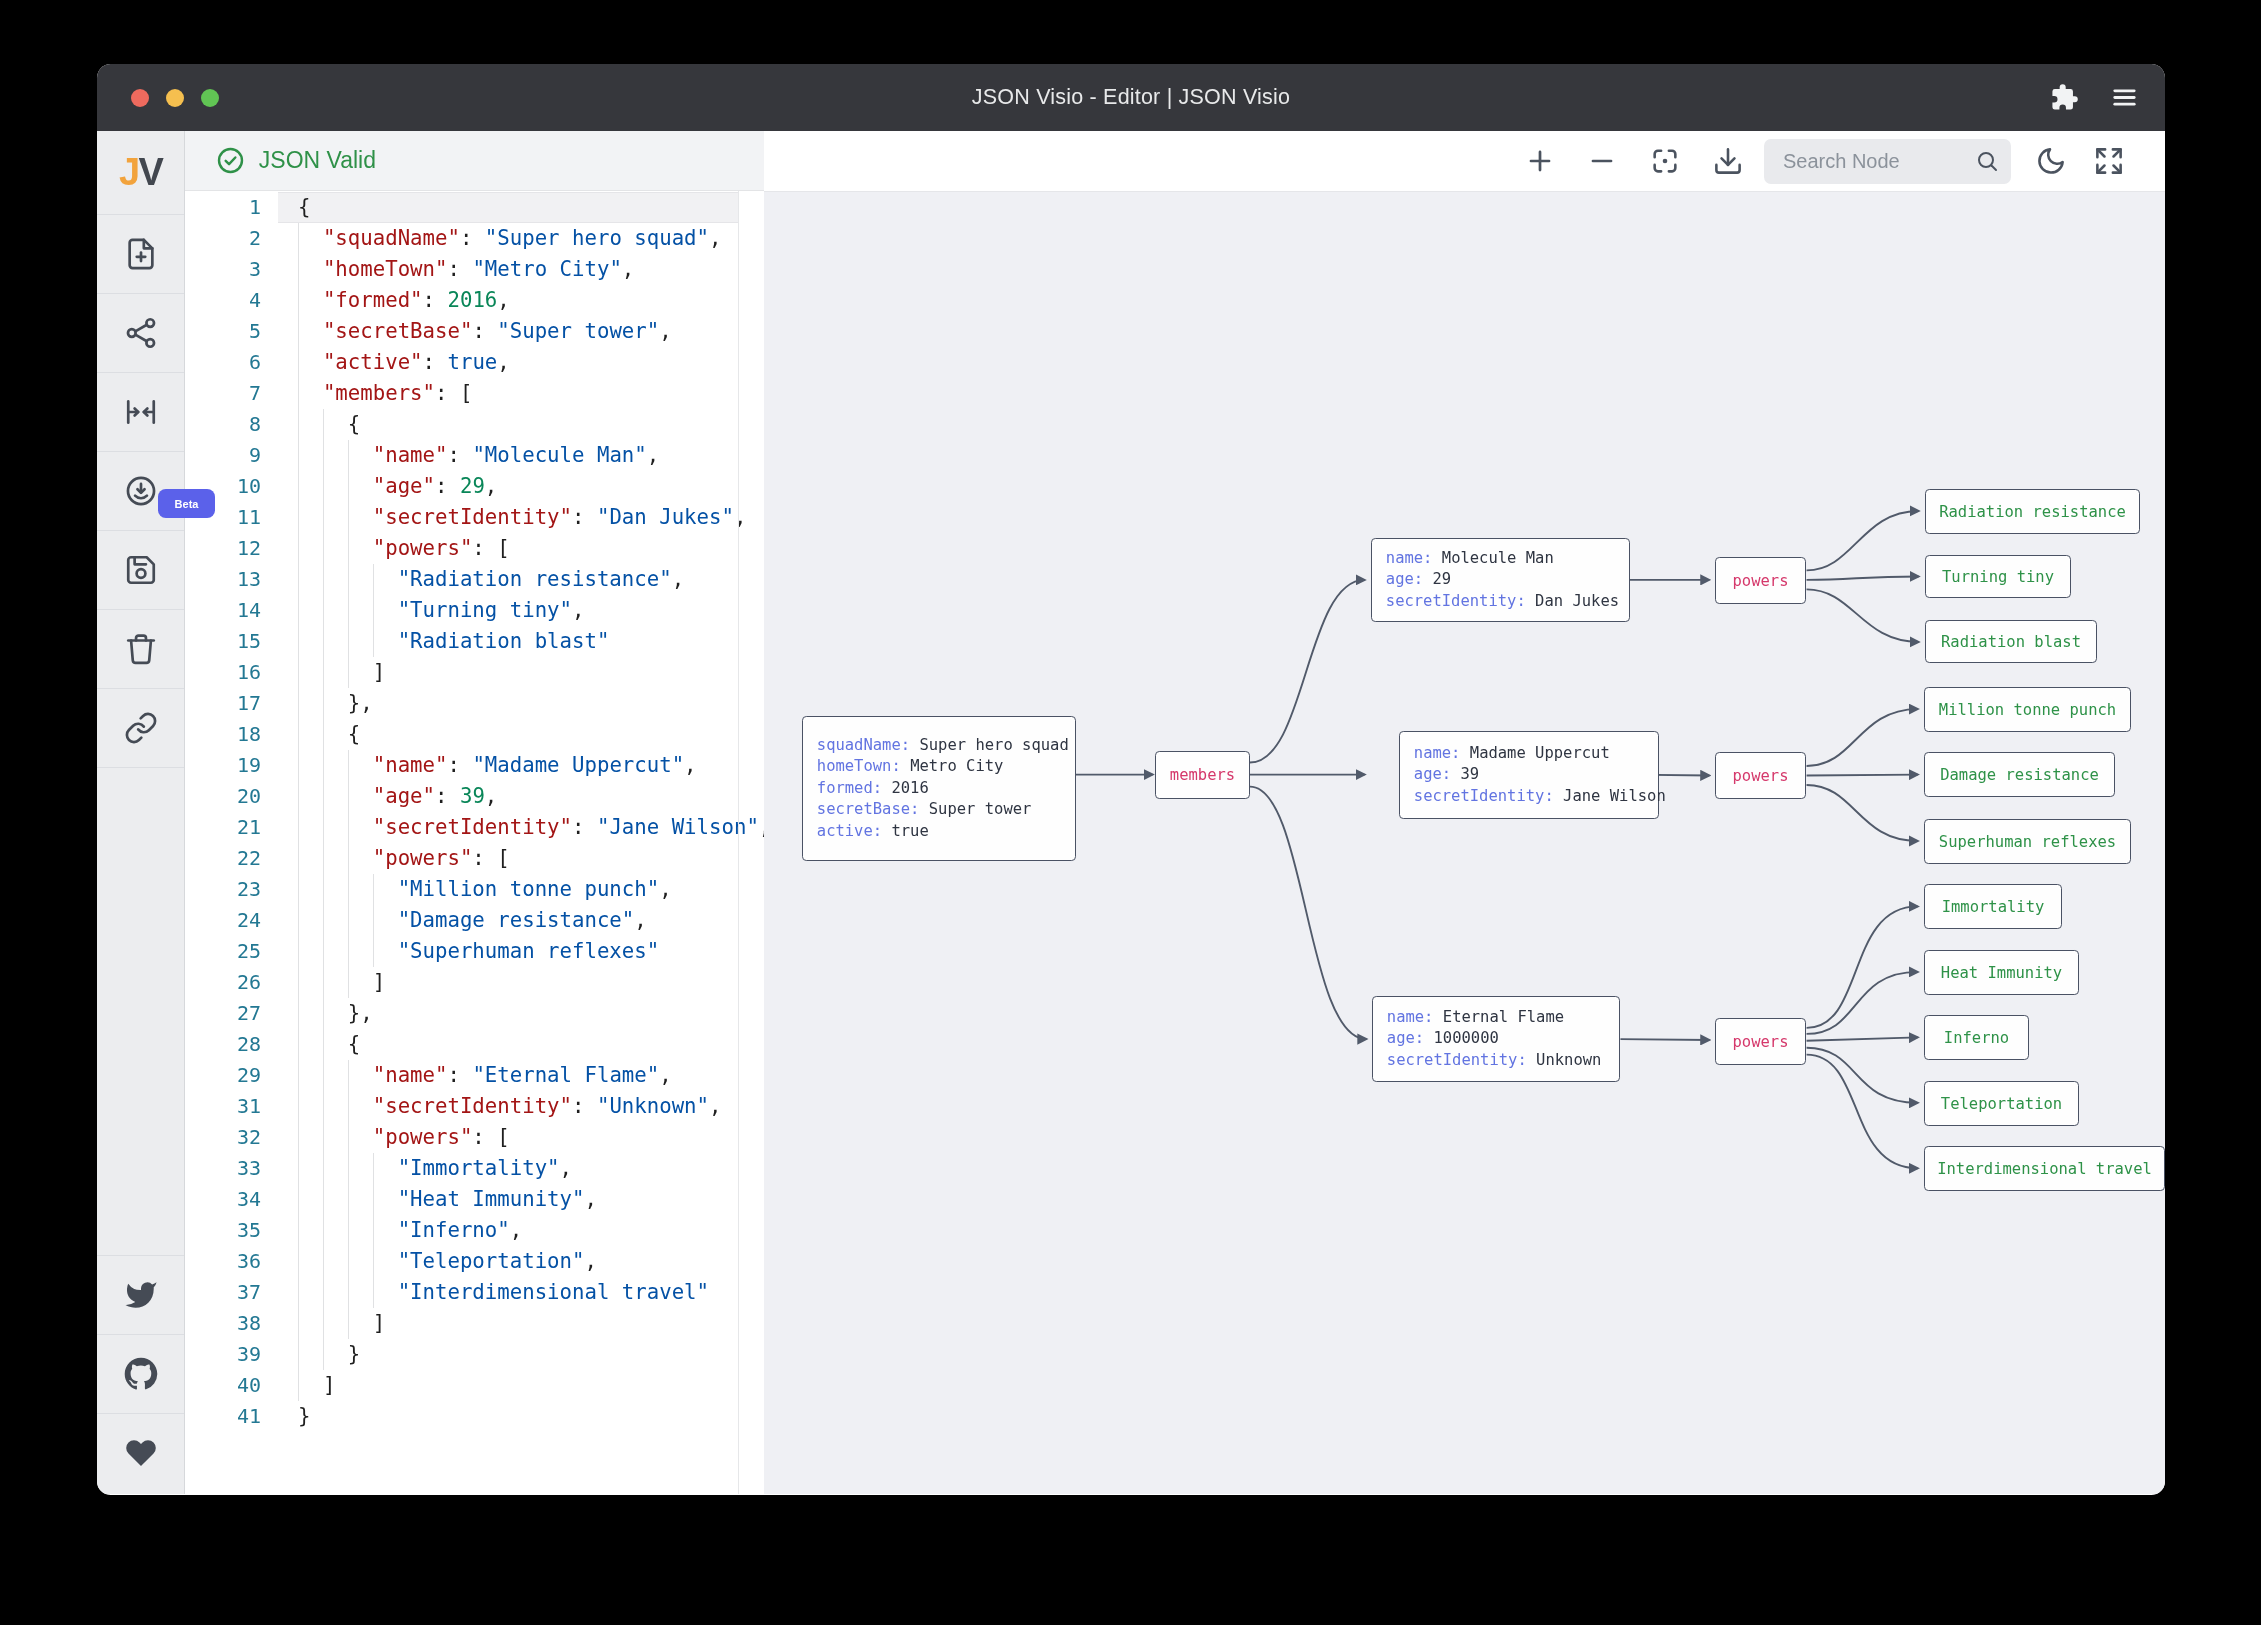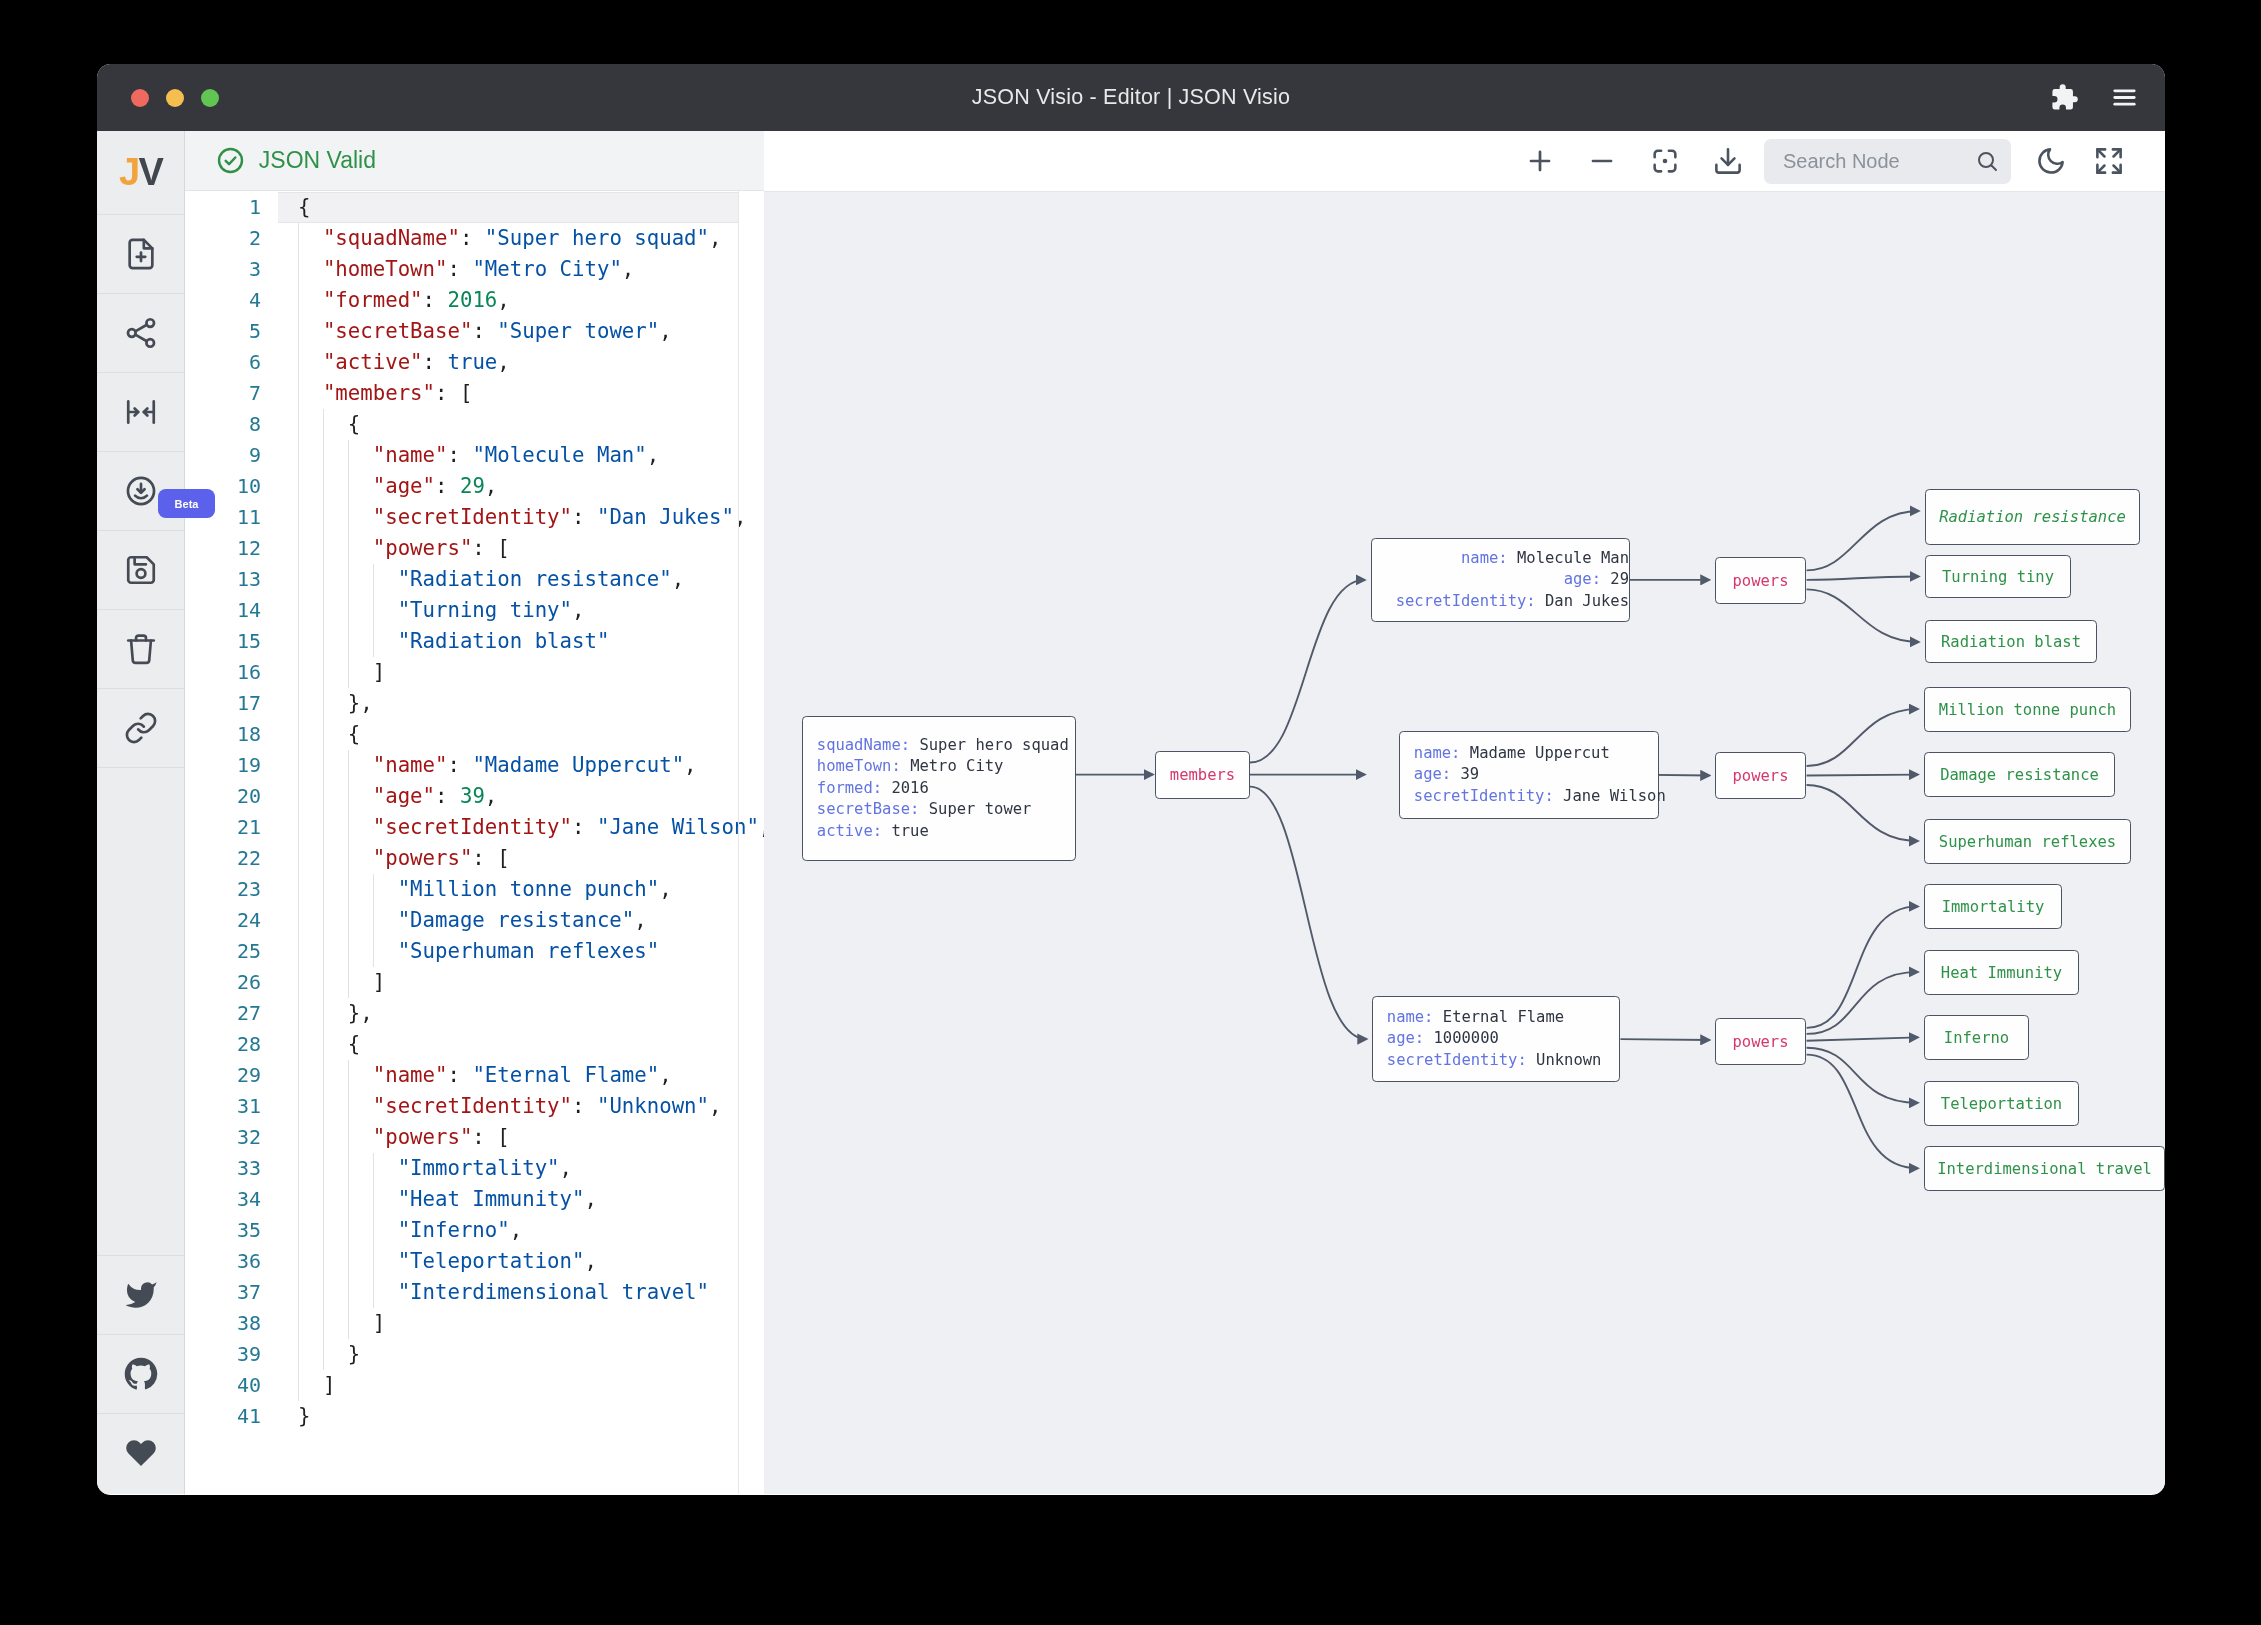--- a/index.html
+++ b/index.html
@@ -385,29 +385,29 @@
         <div class="node object" style="left: 38px; top: 585px; width: 274px; height: 145px;">
           <div class="nrow"><span class="nkey">squadName: </span><span class="nval">Super hero squad</span></div>
           <div class="nrow"><span class="nkey">homeTown: </span><span class="nval">Metro City</span></div>
           <div class="nrow"><span class="nkey">formed: </span><span class="nval">2016</span></div>
           <div class="nrow"><span class="nkey">secretBase: </span><span class="nval">Super tower</span></div>
           <div class="nrow"><span class="nkey">active: </span><span class="nval">true</span></div>
         </div>
         <div class="node key" style="left: 391px; top: 620px; width: 95px; height: 48px;">
           <span>members</span>
         </div>
-        <div class="node object" style="left: 607px; top: 407px; width: 259px; height: 84px; align-items: flex-end;">
+        <div class="node object" style="left: 607px; top: 407px; width: 259px; height: 84px;">
           <div class="nrow"><span class="nkey">name: </span><span class="nval">Molecule Man</span></div>
           <div class="nrow"><span class="nkey">age: </span><span class="nval">29</span></div>
           <div class="nrow"><span class="nkey">secretIdentity: </span><span class="nval">Dan Jukes</span></div>
         </div>
         <div class="node key" style="left: 951px; top: 426px; width: 91px; height: 47px;">
           <span>powers</span>
         </div>
-        <div class="node value" style="left: 1161px; top: 358px; width: 215px; height: 56px; font-style: italic;">
+        <div class="node value" style="left: 1161px; top: 358px; width: 215px; height: 45px;">
           <span>Radiation resistance</span>
         </div>
         <div class="node value" style="left: 1161px; top: 424px; width: 146px; height: 43px;">
           <span>Turning tiny</span>
         </div>
         <div class="node value" style="left: 1161px; top: 489px; width: 172px; height: 43px;">
           <span>Radiation blast</span>
         </div>
         <div class="node object" style="left: 635px; top: 600px; width: 260px; height: 88px;">
           <div class="nrow"><span class="nkey">name: </span><span class="nval">Madame Uppercut</span></div>

